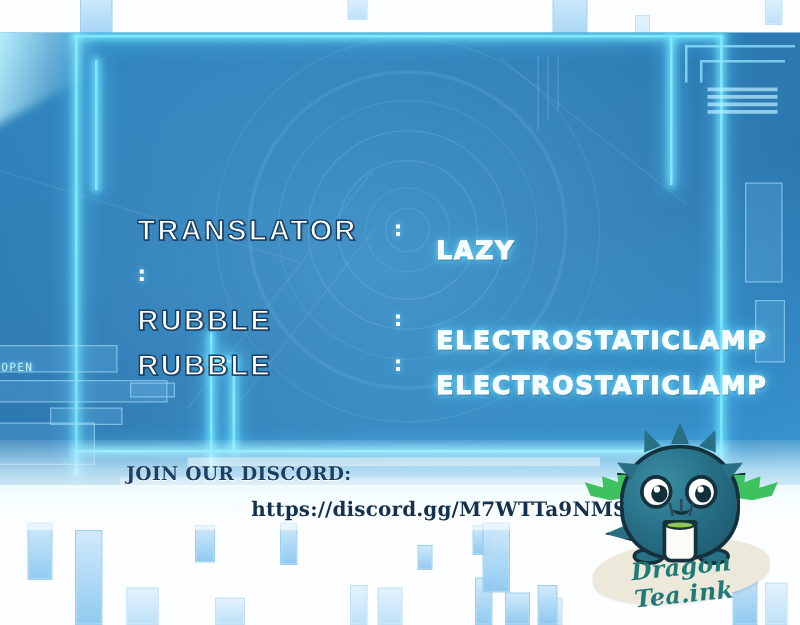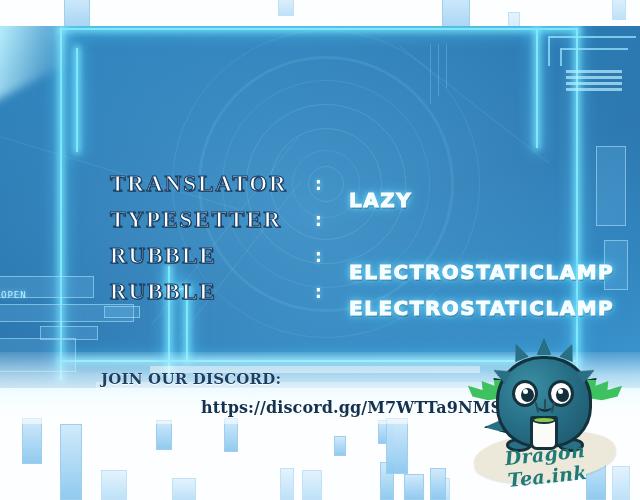--- a/index.html
+++ b/index.html
@@ -54,21 +54,21 @@
            font-family:"DejaVu Sans", sans-serif; font-weight:bold; font-size:35px;
            letter-spacing:2px; color:#fdfdf3; -webkit-text-stroke:1px #ffffff;
            text-shadow:
               0 0 7px #9ff2ff, 0 0 16px #69dbff, 0 0 30px #45b8f5,
               2px 3px 0 rgba(25,60,95,.55);
            white-space:nowrap; }
 
   
   #credits { position:absolute; left:110px; top:140px; width:520px; }
   .crow { display:flex; align-items:center; height:36px; }
-  .clabel { width:205px; font-family:Liberation Serif, serif; font-weight:bold;
+  .clabel { width:205px; font-family:Liberation Sans, sans-serif; font-weight:bold;
             font-size:23px; letter-spacing:2px; color:#ffffff;
             -webkit-text-stroke:1.1px #1b3e63;
             text-shadow:1px 1px 0 rgba(15,45,75,.55); white-space:nowrap; }
   .ccolon { width:34px; font-family:"DejaVu Sans", sans-serif; font-weight:bold;
             font-size:17px; color:#ffffff; text-shadow:0 0 5px #7fe3ff; }
   .cvalue { font-family:"DejaVu Sans", sans-serif; font-weight:bold; font-size:20px;
             letter-spacing:1.5px; color:#f4fdff;
             -webkit-text-stroke:.9px #ffffff;
             text-shadow:0 0 6px #86e7ff, 0 0 14px #4fc8f7, 1px 2px 0 rgba(20,55,90,.5);
             white-space:nowrap;margin-top:32px; }
@@ -206,21 +206,20 @@
     <div class="hud" style="left:604px; top:214px; width:24px; height:50px;"></div>
 
 
     <div id="credits">
       <div class="crow">
         <span class="clabel">TRANSLATOR</span>
         <span class="ccolon">:</span>
         <span class="cvalue">LAZY</span>
       </div>
       <div class="crow">
-        <span class="clabel">TYPESETTER</span>
         <span class="ccolon">:</span>
       </div>
       <div class="crow">
         <span class="clabel">RUBBLE</span>
         <span class="ccolon">:</span>
         <span class="cvalue">ELECTROSTATICLAMP</span>
       </div>
       <div class="crow">
         <span class="clabel">RUBBLE</span>
         <span class="ccolon">:</span>

